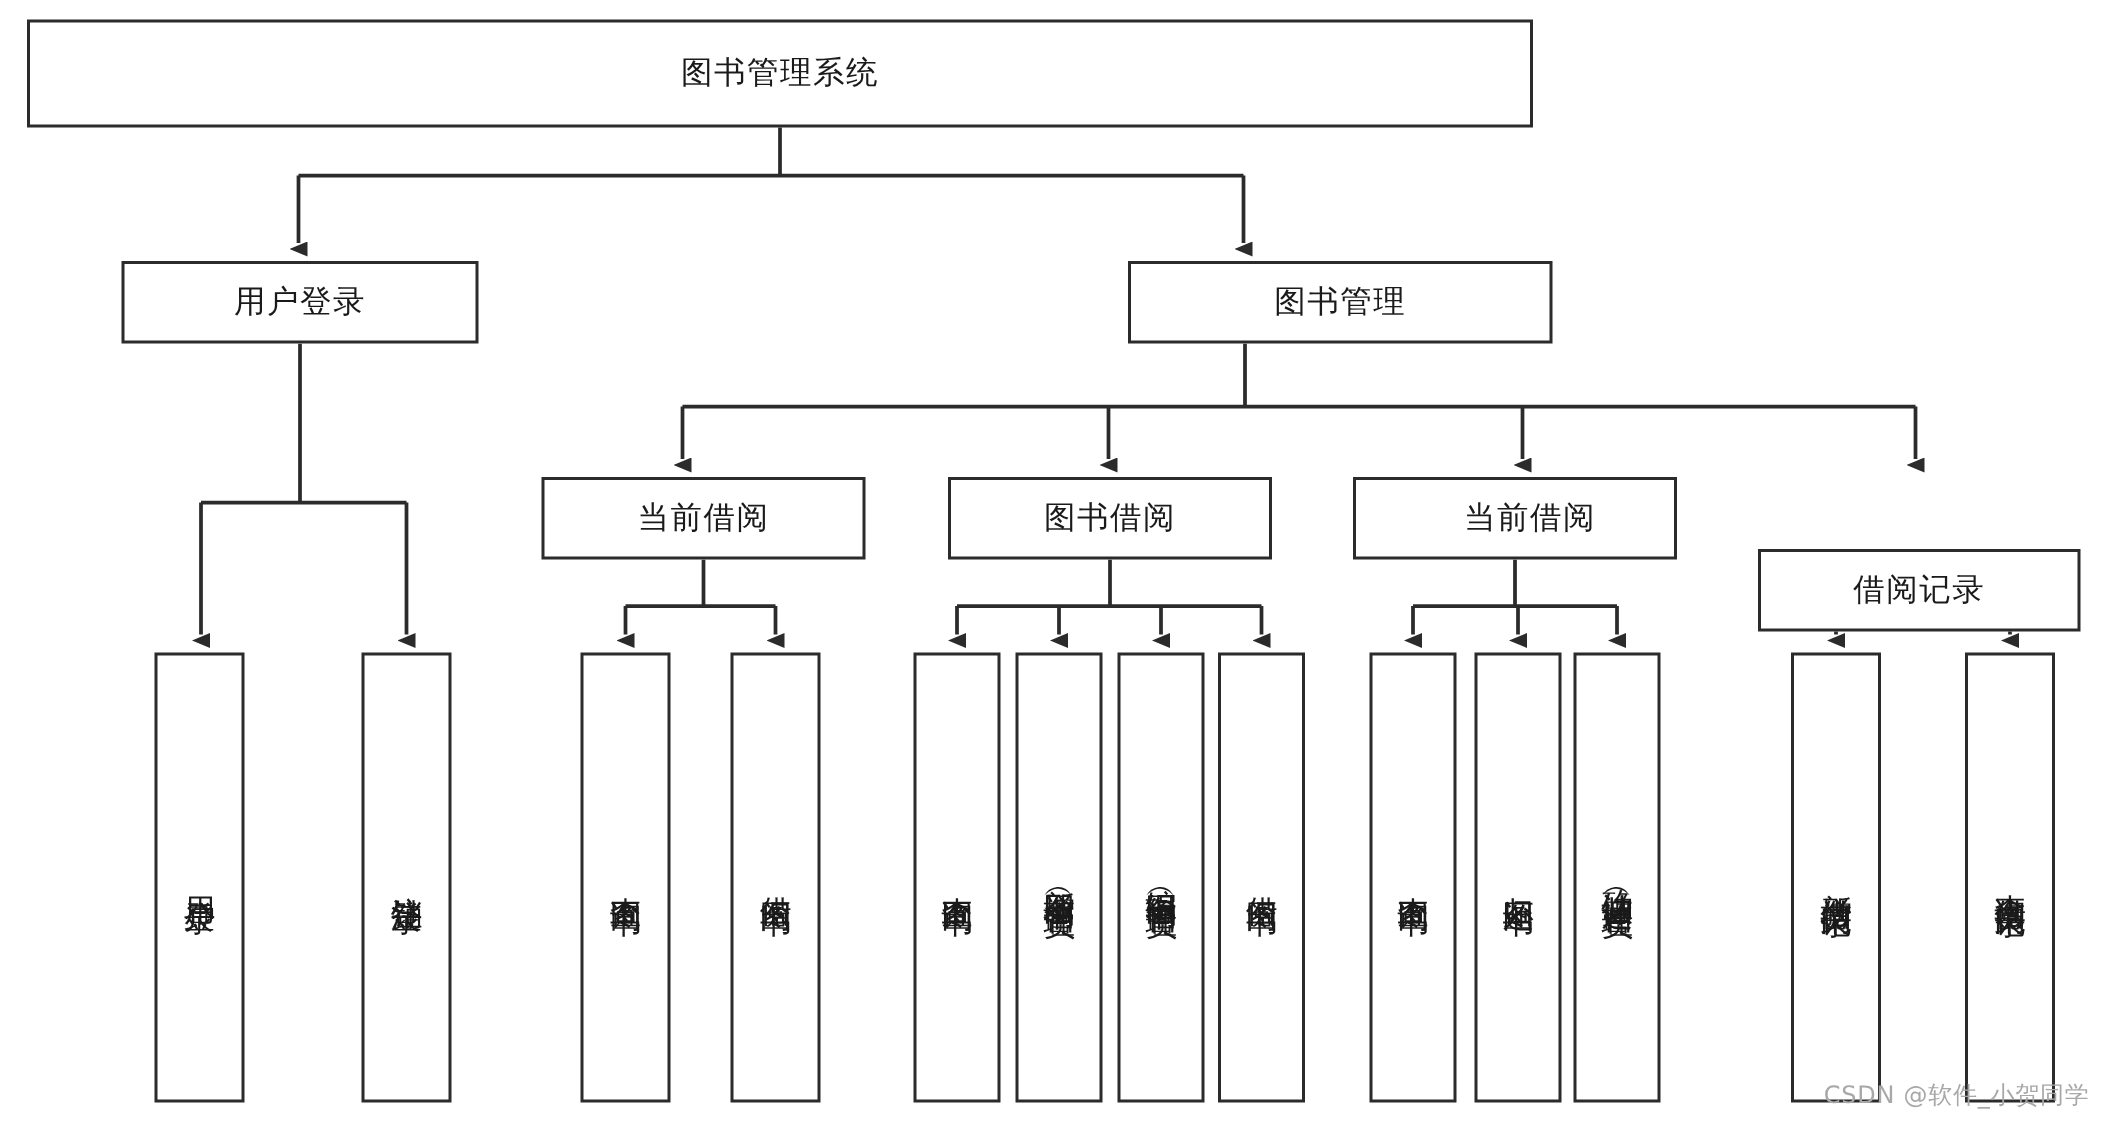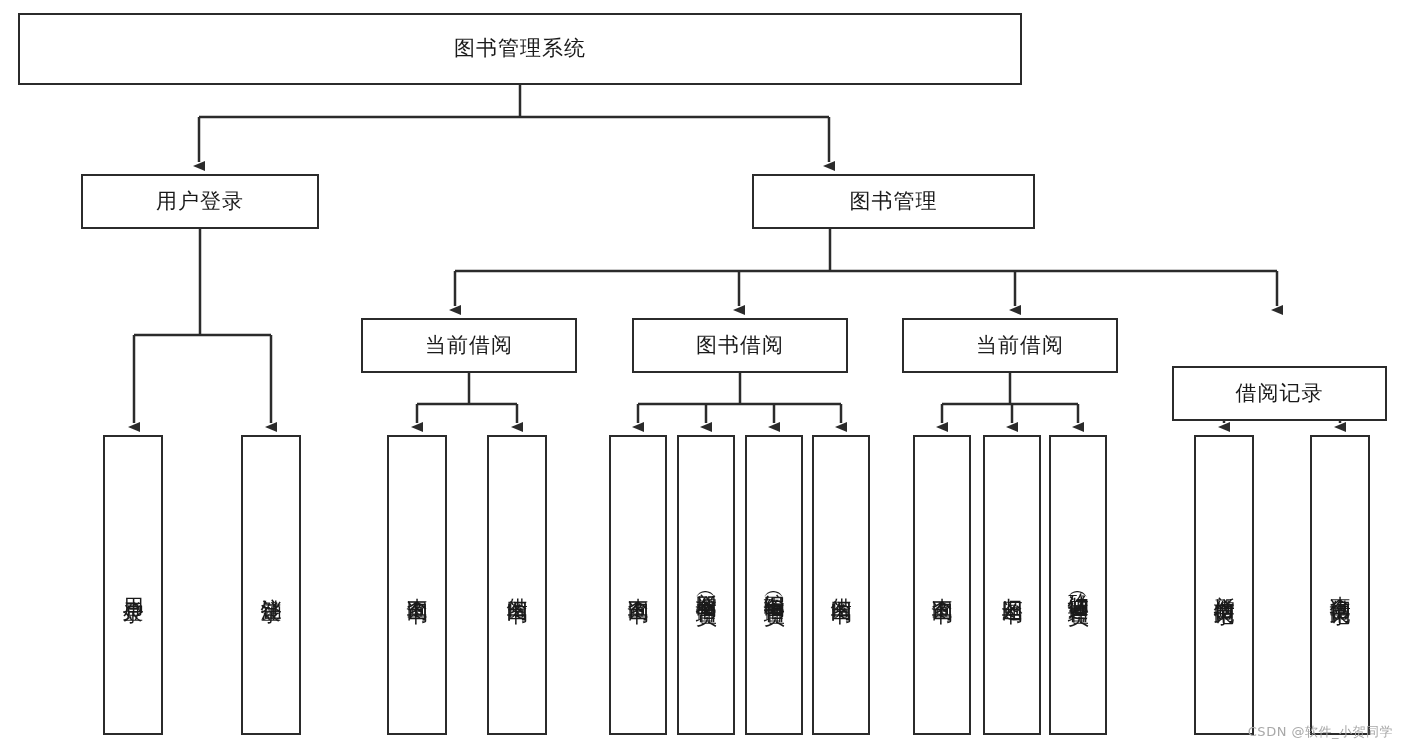--- a/index.html
+++ b/index.html
@@ -54,21 +54,21 @@
     text-orientation: upright;
     white-space: normal;
   }
   .nlabel {
     display: block;
   }
   #watermark {
     position: absolute;
     right: 12px;
     bottom: 6px;
-    font-size: 13px;
+    font-size: 16px;
     color: #a8a8a8;
     letter-spacing: 0.5px;
     white-space: nowrap;
     pointer-events: none;
   }
 </style>
 </head>
 <body>
 
 <div id="canvas">

